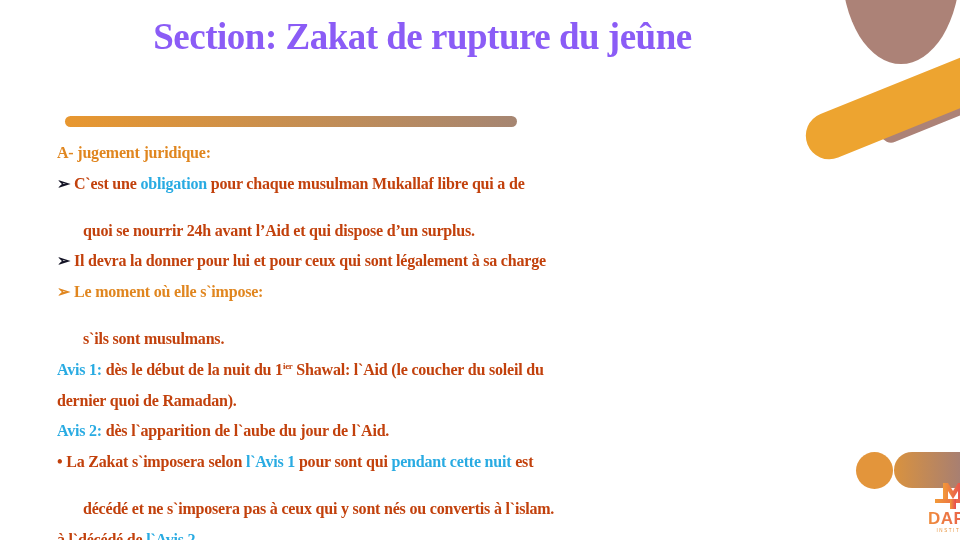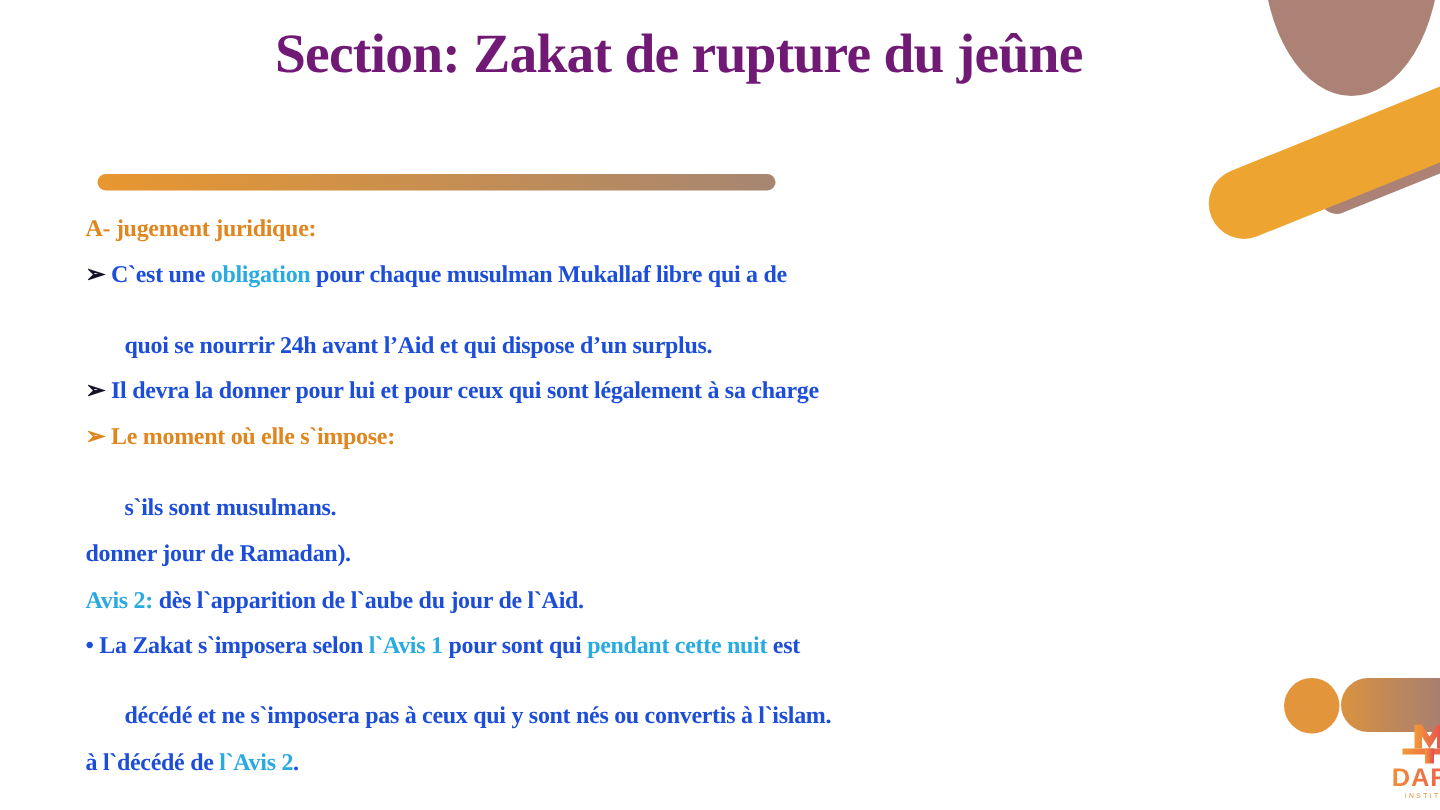--- a/index.html
+++ b/index.html
@@ -18,30 +18,30 @@
     border-radius:11px;background:#AC8277;transform:rotate(-22deg);z-index:1;}
 
   
   .deco-circle{position:absolute;left:856px;top:452px;width:37px;height:37px;
     border-radius:50%;background:#E3953B;z-index:1;}
   .deco-bar{position:absolute;left:894px;top:452px;width:66px;height:36px;
     border-radius:18px 0 0 18px;background:linear-gradient(90deg,#D9923F,#A87F71);z-index:1;}
 
   
   .title{position:absolute;top:14px;left:0;width:845px;text-align:center;z-index:3;
-    color:#701a75;font-weight:700;font-size:37px;line-height:46px;letter-spacing:-0.5px;padding-left:30px;}
+    color:#8b5cf6;font-weight:700;font-size:37px;line-height:46px;letter-spacing:-0.5px;}
   .title-underline{position:absolute;left:65px;top:116px;width:452px;height:11px;
     border-radius:6px;background:linear-gradient(90deg,#E8972F,#A68672);z-index:3;}
 
   
   .body-text{position:absolute;left:57px;top:138px;width:884px;z-index:4;
     font-size:16px;line-height:30.8px;font-weight:700;color:#1A1A1A;letter-spacing:-0.2px;}
   .line{white-space:nowrap;}
   .line.indent-1{padding-left:26px;margin-top:16px;}
-  .c-black{color:#1d4ed8;}
+  .c-black{color:#c2410c;}
   .c-blue{color:#29ABE2;}
   .c-orange{color:#E0861F;}
   .c-arrow{color:#131325;}
   .body-text sup{font-size:0.55em;vertical-align:super;line-height:0;}
 
   
   .logo{position:absolute;left:921px;top:483px;width:64px;text-align:center;z-index:5;}
   .logo-mark svg{display:block;margin:0 auto;}
   .logo-text{font-family:"Liberation Sans","DejaVu Sans",sans-serif;font-weight:bold;
     font-size:17px;letter-spacing:0.5px;line-height:1.0;
@@ -66,21 +66,22 @@
   </div>
   <div class="title-underline"></div>
 
   <div class="body-text">
       <div class="line indent-0"><span class="c-orange">A- jugement juridique:</span></div>
       <div class="line indent-0"><span class="c-arrow">➢ </span><span class="c-black">C`est une </span><span class="c-blue">obligation</span><span class="c-black"> pour chaque musulman Mukallaf libre qui a de</span></div>
       <div class="line indent-1"><span class="c-black">quoi se nourrir 24h avant l’Aid et qui dispose d’un surplus.</span></div>
       <div class="line indent-0"><span class="c-arrow">➢ </span><span class="c-black">Il devra la donner pour lui et pour ceux qui sont légalement à sa charge</span></div>
       <div class="line indent-0"><span class="c-orange">➢ Le moment où elle s`impose:</span></div>
       <div class="line indent-1"><span class="c-black">s`ils sont musulmans.</span></div>
-      <div class="line indent-0"><span class="c-black">donner jour de Ramadan).</span></div>
+      <div class="line indent-0"><span class="c-blue">Avis 1:</span><span class="c-black"> dès le début de la nuit du 1</span><sup class="c-black">ier</sup><span class="c-black"> Shawal: l`Aid (le coucher du soleil du</span></div>
+      <div class="line indent-0"><span class="c-black">dernier quoi de Ramadan).</span></div>
       <div class="line indent-0"><span class="c-blue">Avis 2:</span><span class="c-black"> dès l`apparition de l`aube du jour de l`Aid.</span></div>
       <div class="line indent-0"><span class="c-black">•  La Zakat s`imposera selon </span><span class="c-blue">l`Avis 1</span><span class="c-black"> pour sont qui </span><span class="c-blue">pendant cette nuit</span><span class="c-black"> est</span></div>
       <div class="line indent-1"><span class="c-black">décédé et ne s`imposera pas à ceux qui y sont nés ou convertis à l`islam.</span></div>
       <div class="line indent-0"><span class="c-black">à l`décédé de </span><span class="c-blue">l`Avis 2</span><span class="c-black">.</span></div>
     </div>
 
   <div class="logo">
     <div class="logo-mark">
       <svg width="38" height="27" viewBox="0 0 38 27">
         <defs>

